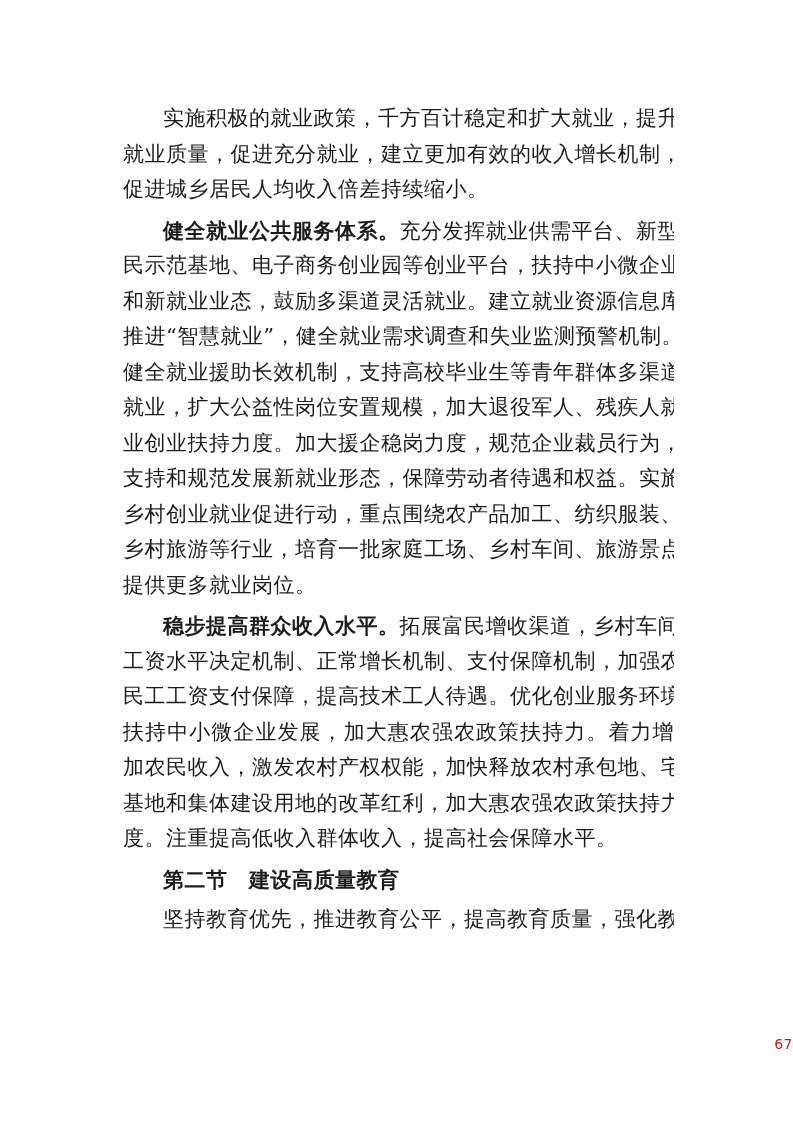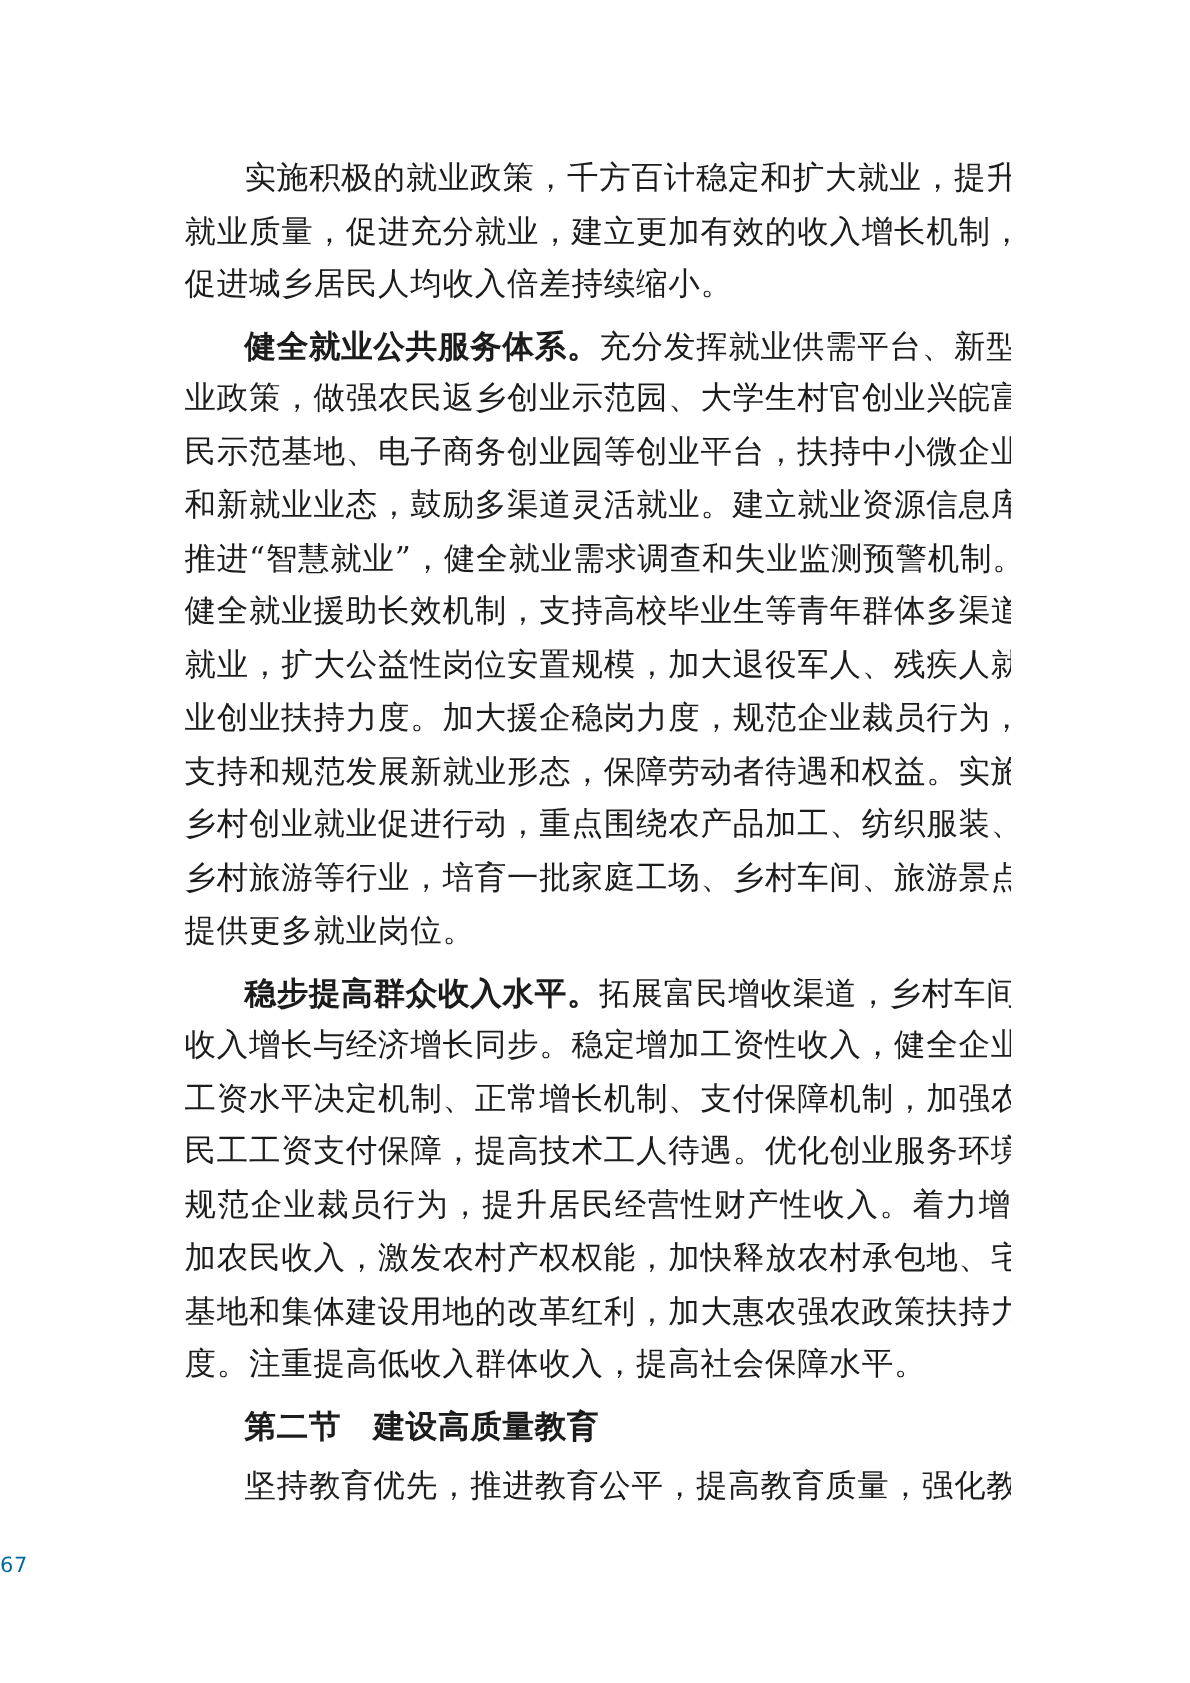--- a/index.html
+++ b/index.html
@@ -43,56 +43,55 @@
     font-weight: 700;
     text-align: center;
     text-align-last: left;
     white-space: normal;
   }
   .page-number {
     position: absolute;
     top: 1036px;
     left: 0;
     width: 100%;
-    text-align: left;
+    text-align: right;
     font-family: "DejaVu Sans", sans-serif;
     font-size: 14px;
-    color: #0369a1;
+    color: #b91c1c;
     letter-spacing: 0.5px;
+    padding-left: 40px;
   }
 </style>
 </head>
 <body>
 
 <main class="page-body">
     <div class="para">
       <div class="line first">实施积极的就业政策，千方百计稳定和扩大就业，提升</div>
       <div class="line">就业质量，促进充分就业，建立更加有效的收入增长机制，</div>
       <div class="line natural">促进城乡居民人均收入倍差持续缩小。</div>
     </div>
     <div class="para">
       <div class="line first"><b>健全就业公共服务体系。</b><span>充分发挥就业供需平台、新型</span></div>
-      <div class="line">业政策，做强农民返乡创业示范园、大学生村官创业兴皖富</div>
       <div class="line">民示范基地、电子商务创业园等创业平台，扶持中小微企业</div>
       <div class="line">和新就业业态，鼓励多渠道灵活就业。建立就业资源信息库，</div>
       <div class="line">推进“智慧就业”，健全就业需求调查和失业监测预警机制。</div>
       <div class="line">健全就业援助长效机制，支持高校毕业生等青年群体多渠道</div>
       <div class="line">就业，扩大公益性岗位安置规模，加大退役军人、残疾人就</div>
       <div class="line">业创业扶持力度。加大援企稳岗力度，规范企业裁员行为，</div>
       <div class="line">支持和规范发展新就业形态，保障劳动者待遇和权益。实施</div>
       <div class="line">乡村创业就业促进行动，重点围绕农产品加工、纺织服装、</div>
       <div class="line">乡村旅游等行业，培育一批家庭工场、乡村车间、旅游景点，</div>
       <div class="line natural">提供更多就业岗位。</div>
     </div>
     <div class="para">
       <div class="line first"><b>稳步提高群众收入水平。</b><span>拓展富民增收渠道，乡村车间</span></div>
-      <div class="line">收入增长与经济增长同步。稳定增加工资性收入，健全企业</div>
       <div class="line">工资水平决定机制、正常增长机制、支付保障机制，加强农</div>
       <div class="line">民工工资支付保障，提高技术工人待遇。优化创业服务环境，</div>
-      <div class="line">规范企业裁员行为，提升居民经营性财产性收入。着力增</div>
+      <div class="line">扶持中小微企业发展，加大惠农强农政策扶持力。着力增</div>
       <div class="line">加农民收入，激发农村产权权能，加快释放农村承包地、宅</div>
       <div class="line">基地和集体建设用地的改革红利，加大惠农强农政策扶持力</div>
       <div class="line natural">度。注重提高低收入群体收入，提高社会保障水平。</div>
     </div>
     <div class="para heading">
       <div class="line first natural">第二节　建设高质量教育</div>
     </div>
     <div class="para">
       <div class="line first">坚持教育优先，推进教育公平，提高教育质量，强化教</div>
     </div>

